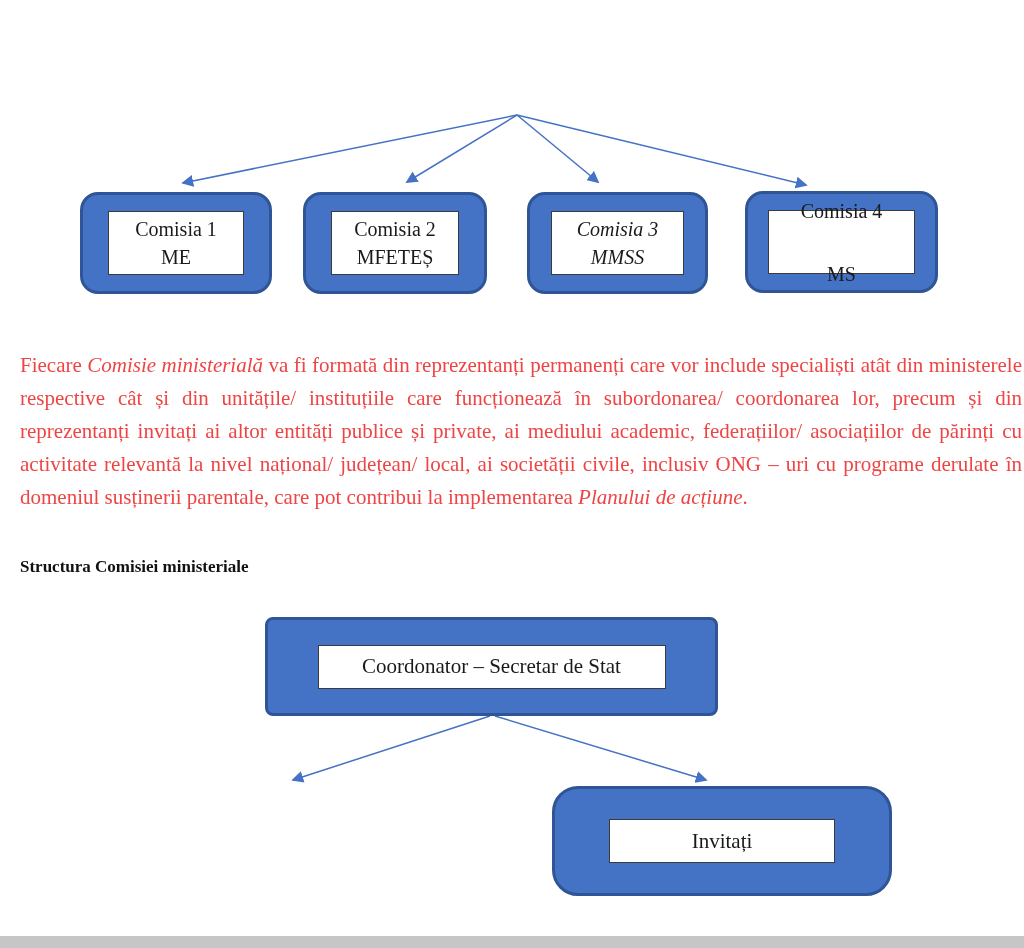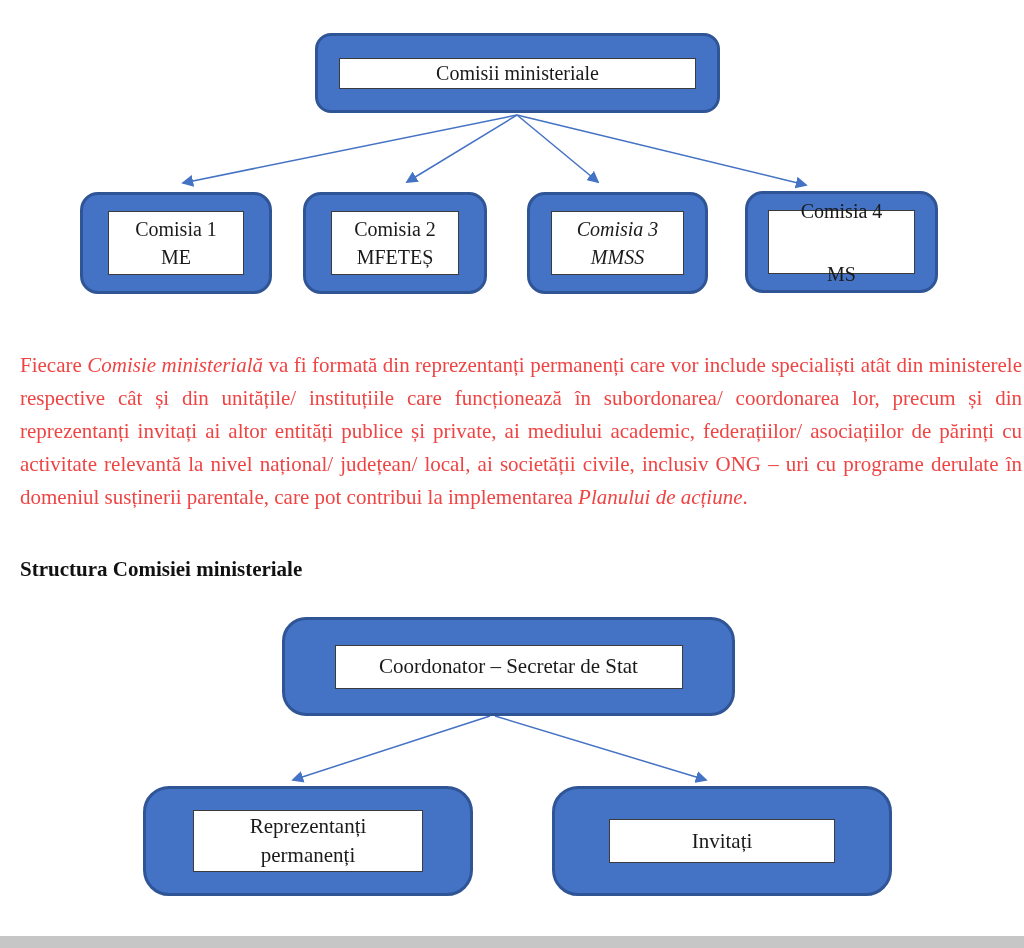--- a/index.html
+++ b/index.html
@@ -65,27 +65,27 @@
     position: absolute;
     left: 20px; top: 349px; width: 1002px;
     font-size: 21px;
     line-height: 33px;
     text-align: justify;
     color: #ef4444;
   }
   .heading {
     position: absolute;
     left: 20px; top: 557px;
-    font-size: 21px;
+    font-size: 17px;
     font-weight: bold;
     color: #111111;
   }
 
   
-  .d2-root { left: 282px; top: 617px; width: 453px; height: 99px; border-radius: 24px; }
+  .d2-root { left: 265px; top: 617px; width: 453px; height: 99px; border-radius: 8px; }
   .d2-root .inner-box { width: 348px; height: 44px; font-size: 21px; }
   .d2-child { top: 786px; height: 110px; border-radius: 26px; }
   .d2-c1 { left: 143px; width: 330px; }
   .d2-c2 { left: 552px; width: 340px; }
   .d2-c1 .inner-box { width: 230px; height: 62px; font-size: 21px; line-height: 29px; }
   .d2-c2 .inner-box { width: 226px; height: 44px; font-size: 21px; }
 
   .page-edge {
     position: absolute;
     left: 0; top: 936px;
@@ -109,25 +109,20 @@
       <line class="arrow-line" x1="517" y1="115" x2="407" y2="182" marker-end="url(#ah)"></line>
       <line class="arrow-line" x1="517" y1="115" x2="598" y2="182" marker-end="url(#ah)"></line>
       <line class="arrow-line" x1="517" y1="115" x2="806" y2="185" marker-end="url(#ah)"></line>
     </g>
     <g>
       <line class="arrow-line" x1="490" y1="716" x2="293" y2="780" marker-end="url(#ah)"></line>
       <line class="arrow-line" x1="495" y1="716" x2="706" y2="780" marker-end="url(#ah)"></line>
     </g>
   </svg>
 
-  <div class="blue-box d1-root">
-    <div class="inner-box">
-      <div>Comisii ministeriale</div>
-    </div>
-  </div>
 
   <div class="blue-box d1-child d1-c1">
     <div class="inner-box">
       <div>Comisia 1</div>
       <div>ME</div>
     </div>
   </div>
   <div class="blue-box d1-child d1-c2">
     <div class="inner-box">
       <div>Comisia 2</div>
@@ -150,26 +145,20 @@
   <p class="paragraph"><span>Fiecare </span><i>Comisie ministerială</i><span> va fi formată din reprezentanți permanenți care vor include specialiști atât din ministerele respective cât și din unitățile/ instituțiile care funcționează în subordonarea/ coordonarea lor, precum și din reprezentanți invitați ai altor entități publice și private, ai mediului academic, federațiilor/ asociațiilor de părinți cu activitate relevantă la nivel național/ județean/ local, ai societății civile, inclusiv ONG – uri cu programe derulate în domeniul susținerii parentale, care pot contribui la implementarea </span><i>Planului de acțiune</i><span>.</span></p>
 
   <h2 class="heading">Structura Comisiei ministeriale</h2>
 
   <div class="blue-box d2-root">
     <div class="inner-box">
       <div>Coordonator – Secretar de Stat</div>
     </div>
   </div>
 
-  <div class="blue-box d2-child d2-c1">
-    <div class="inner-box">
-      <div>Reprezentanți</div>
-      <div>permanenți</div>
-    </div>
-  </div>
   <div class="blue-box d2-child d2-c2">
     <div class="inner-box">
       <div>Invitați</div>
     </div>
   </div>
 
   <div class="page-edge"></div>
 
 </div>
 

